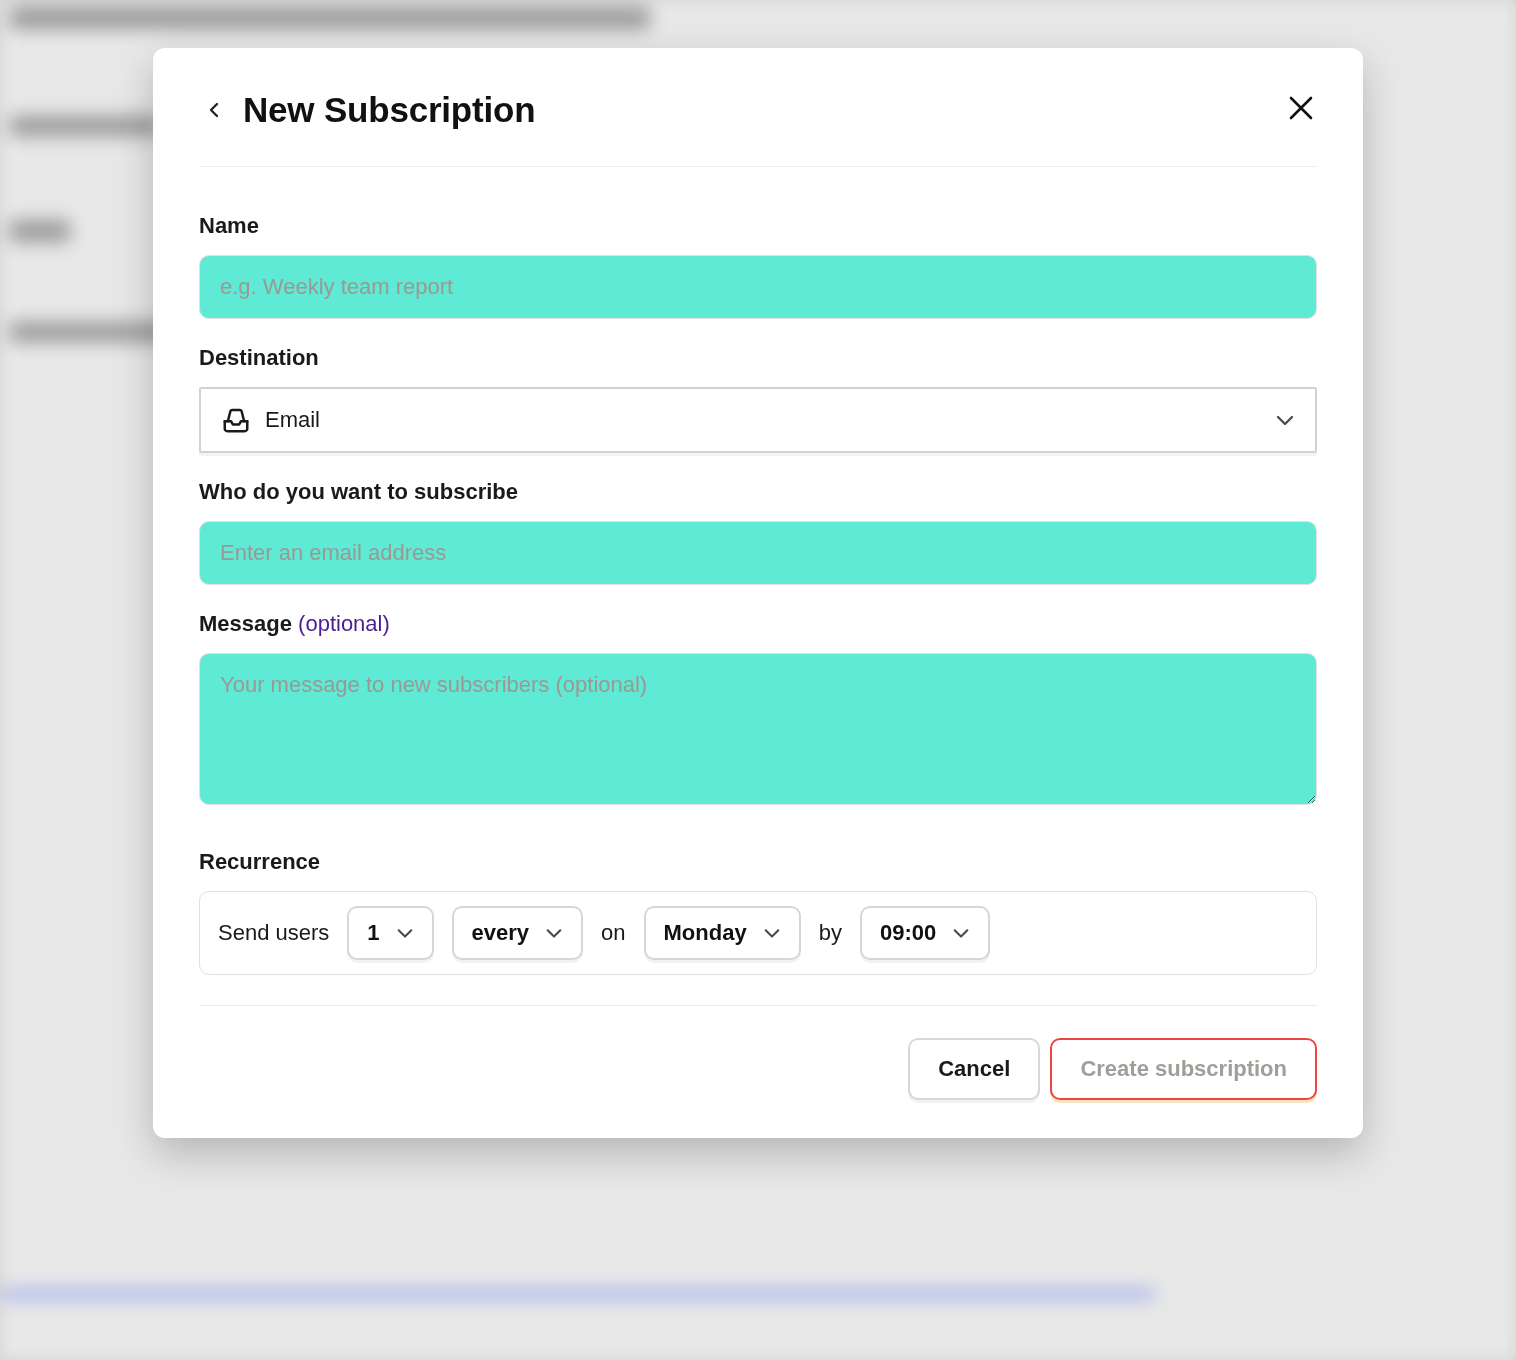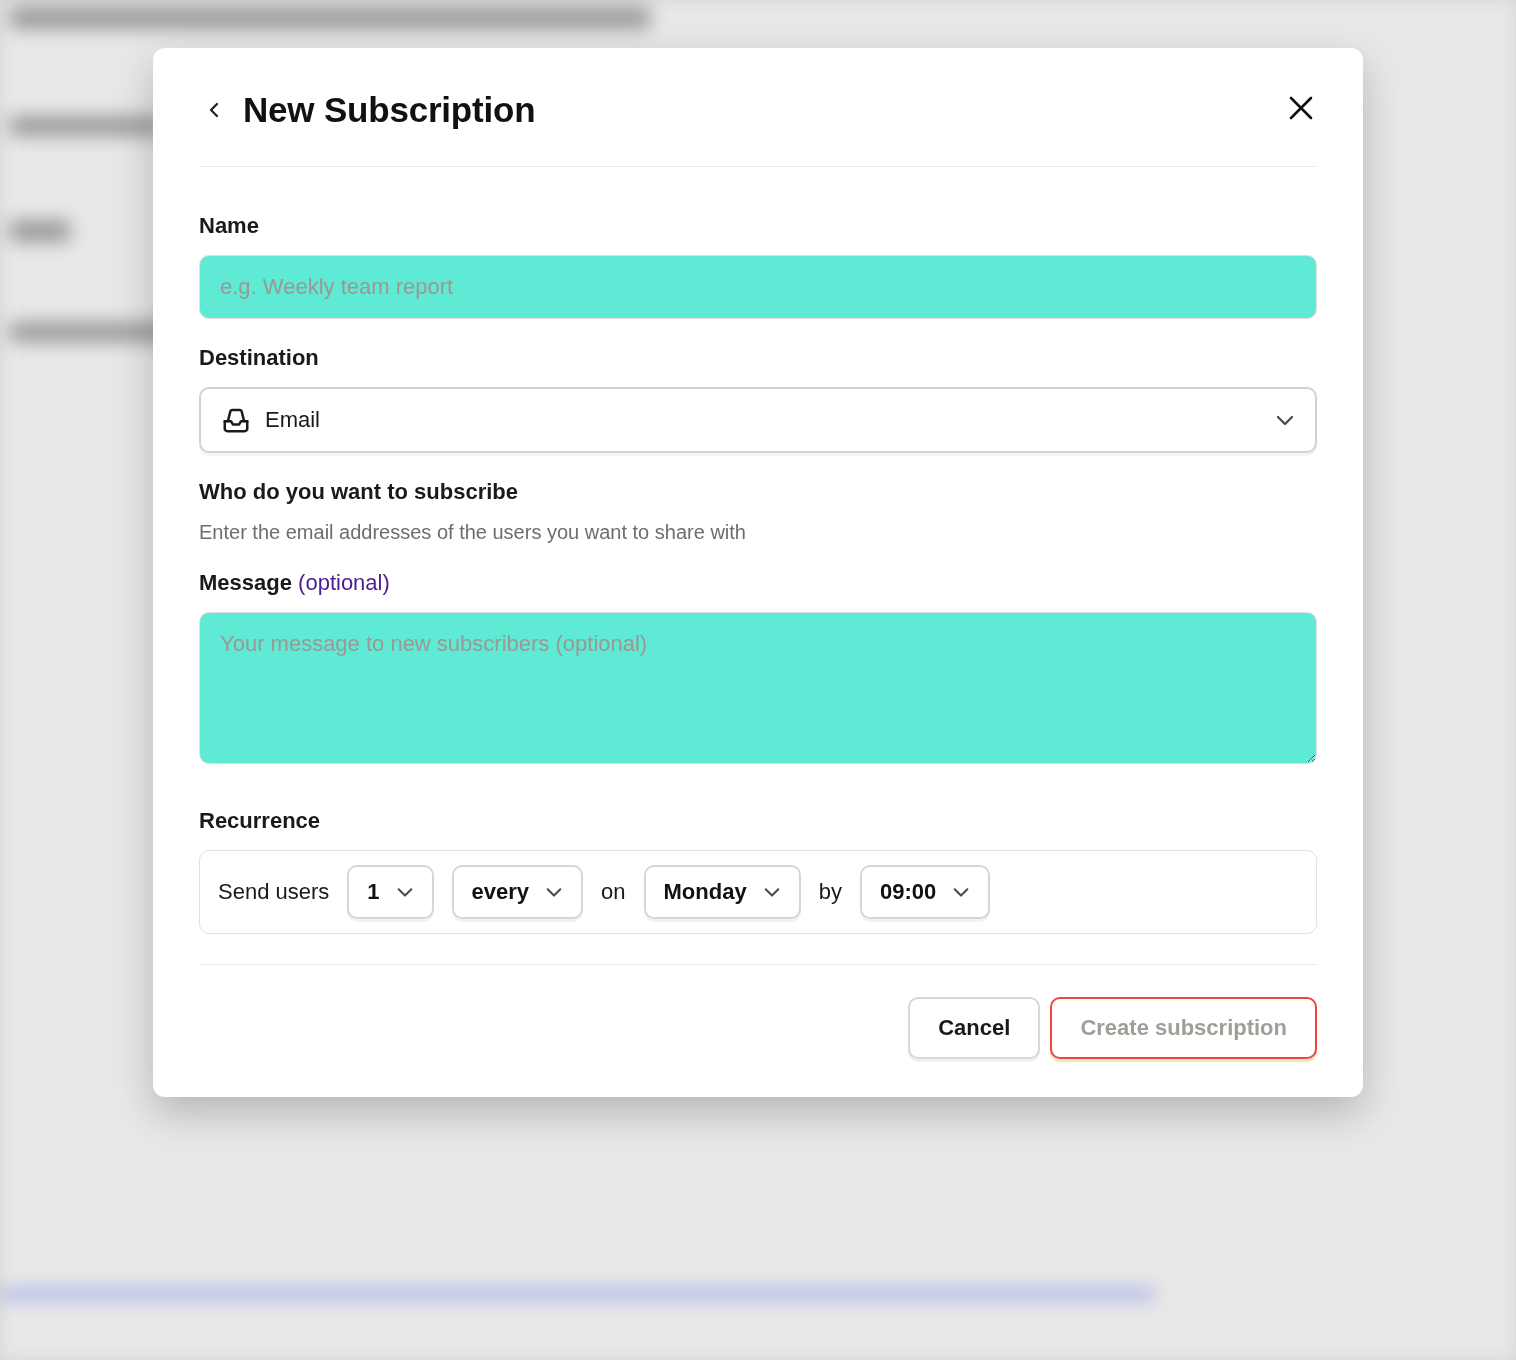--- a/index.html
+++ b/index.html
@@ -123,21 +123,21 @@
       color: #9c9893;
     }
     .text-area {
       min-height: 152px;
       resize: vertical;
     }
 
     .dest-select {
       width: 100%;
       border: 2px solid #d4d2cf;
-      border-radius: 10px;
+      border-radius: 2px;
       padding: 16px 20px;
       display: flex;
       align-items: center;
       cursor: pointer;
       box-shadow: 0 3px 0 rgba(0,0,0,0.045);
       background: #fff;
       position: relative;
     }
 
     .dest-select .icon-box {
@@ -273,21 +273,21 @@
         <span class="chevron">
           <svg width="20" height="14" viewBox="0 0 20 12" fill="none">
             <path d="M3 3 L10 10 L17 3" stroke="currentColor" stroke-width="2.3" stroke-linecap="round" stroke-linejoin="round"></path>
           </svg>
         </span>
       </div>
     </div>
 
     <div class="field-group compact">
       <label class="field-label">Who do you want to subscribe</label>
-      <div class="help-text">Enter the email addresses of the users you want to share with</div>
+      <input type="text" class="text-input" placeholder="Enter an email address" style="">
     </div>
 
     <div class="field-group">
       <label class="field-label">
         <span>Message</span>
         <span class="optional">(optional)</span>
       </label>
       <textarea class="text-area" placeholder="Your message to new subscribers (optional)" style=""></textarea>
     </div>
 

